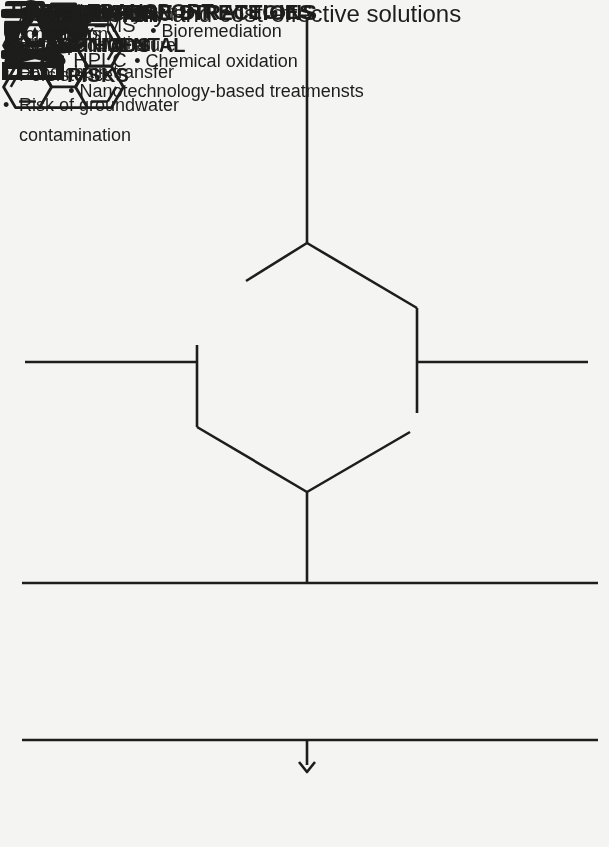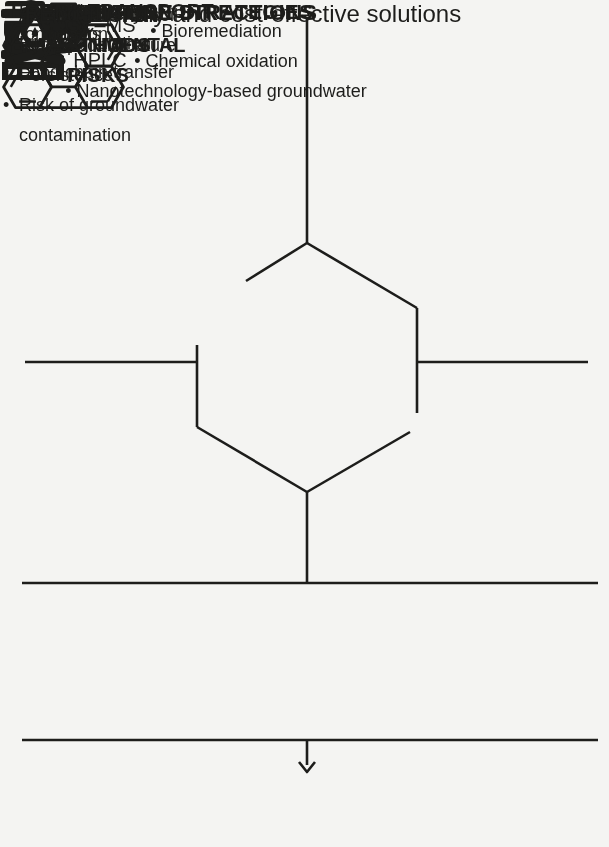--- a/index.html
+++ b/index.html
@@ -168,19 +168,19 @@
           <path d="M23 29.5 L37 29.5"></path>
       </g>
     </svg>
   </div>
   <div class="abs pahs-label">PAHs</div>
 
   <div class="abs title rem-title">REMEDIATION STRATEGIES</div>
   <ul class="abs bullets-c rem-bullets">
     <li>Bioremediation</li>
     <li>Chemical oxidation</li>
-    <li>Nanotechnology-based groundwater</li>
+    <li>Nanotechnology-based treatmensts</li>
   </ul>
 
   <div class="abs title fut-title">FUTURE DIRECTIONS</div>
   <div class="abs fut-subtitle">Eco-friendly and cost-effective solutions</div>
 
 </div>
 
 </body></html>

